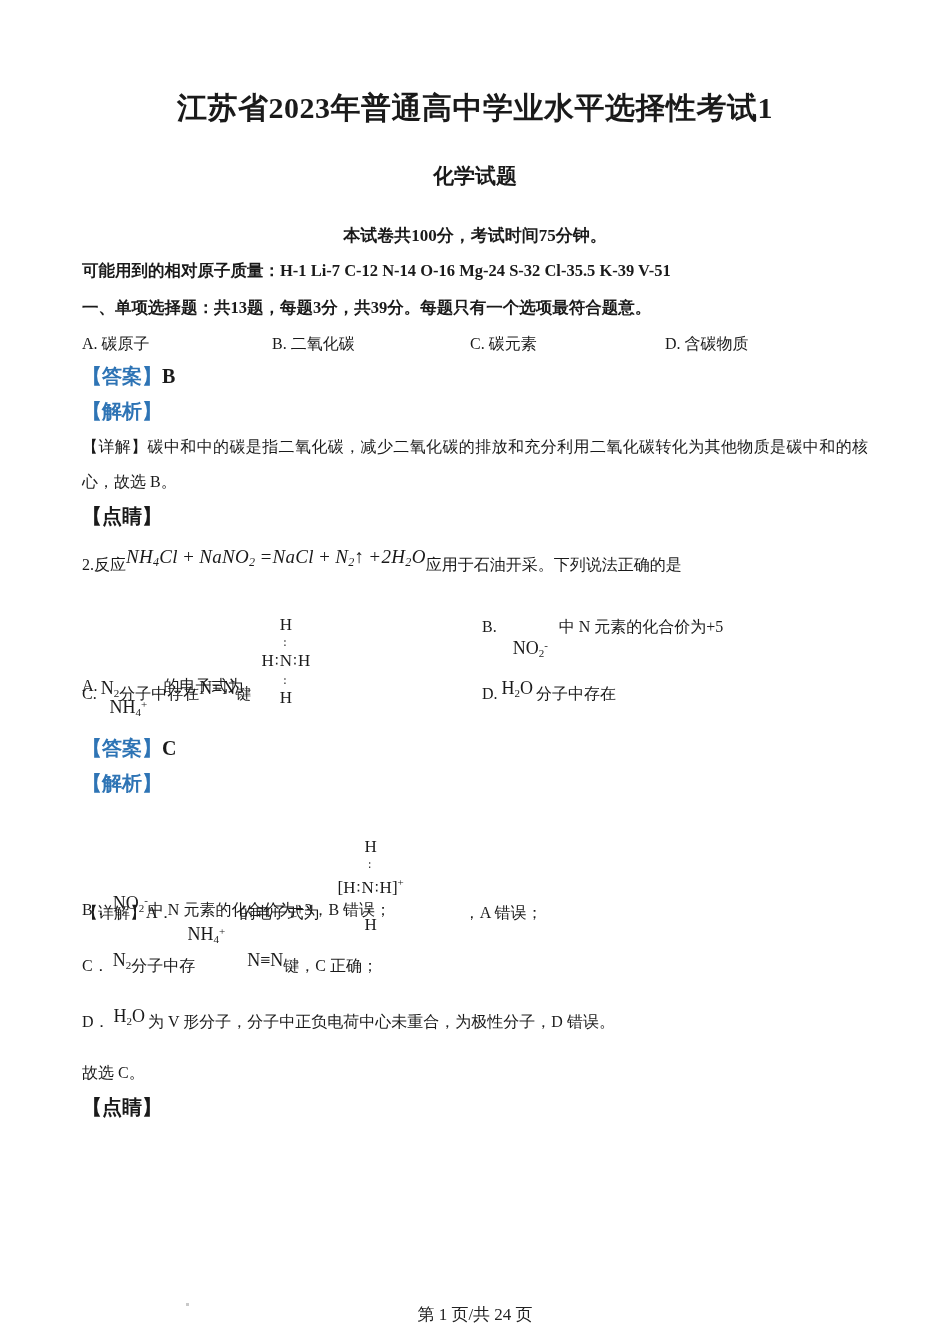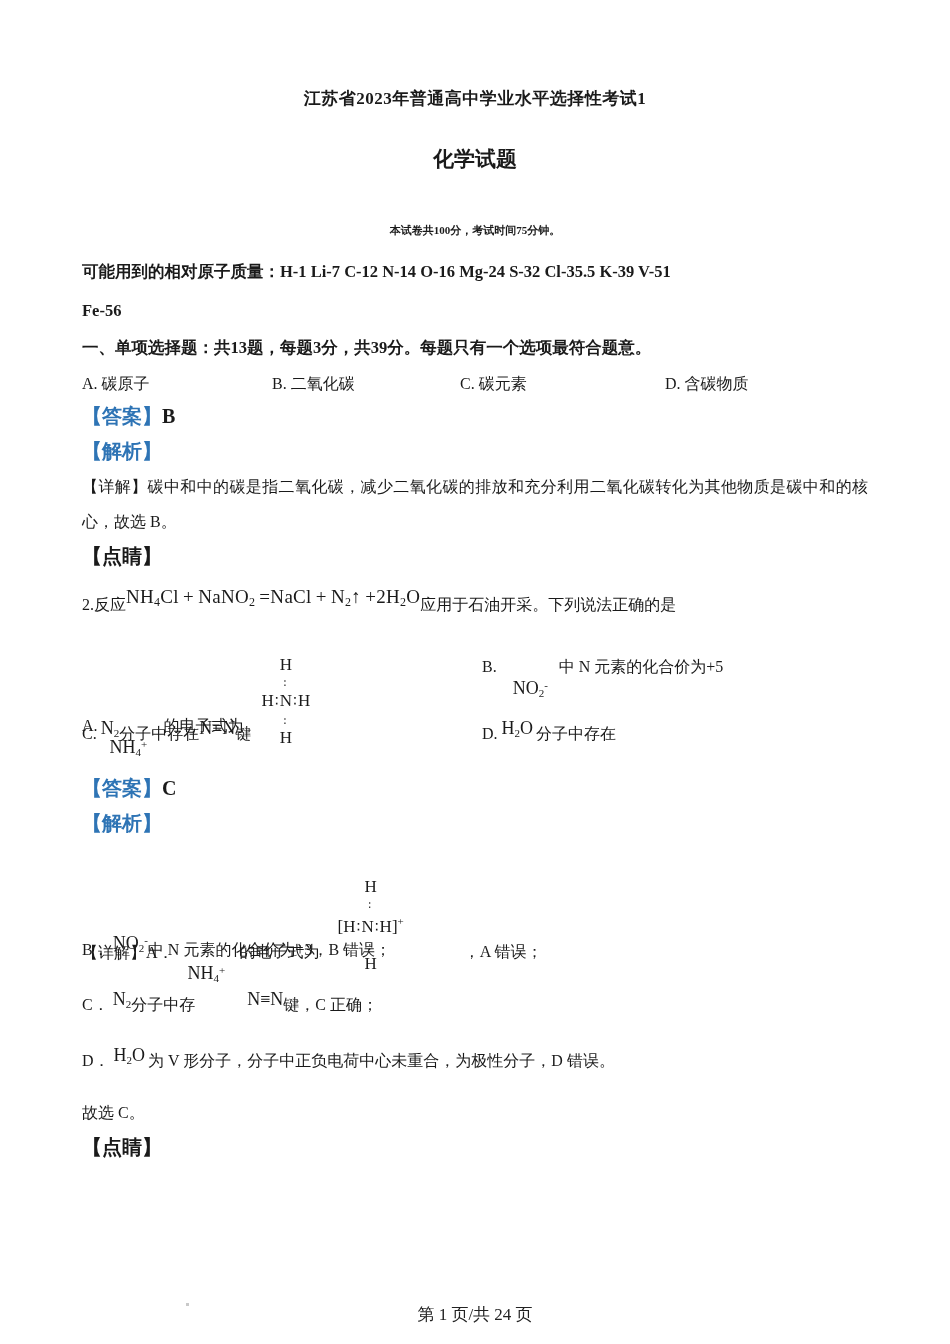--- a/index.html
+++ b/index.html
@@ -19,40 +19,40 @@
     position: relative;
     width: 950px;
     height: 1344px;
     box-sizing: border-box;
     padding: 0 82px;
   }
 
   
   .doc-title {
     text-align: center;
-    font-size: 17px;
+    font-size: 30px;
     font-weight: bold;
     letter-spacing: .5px;
     margin: 0;
     padding-top: 88px;
     line-height: 1.3;
   }
   .doc-subtitle {
     text-align: center;
     font-size: 21px;
     font-weight: bold;
     margin: 0;
     padding-top: 36px;
     line-height: 1.3;
   }
   .exam-note {
     text-align: center;
-    font-size: 11px;
-    font-weight: bold;
-    margin: 16px;
+    font-size: 17px;
+    font-weight: bold;
+    margin: 0;
     padding-top: 34px;
     line-height: 1.4;
   }
 
   .atomic-mass {
     font-size: 16.5px;
     font-weight: bold;
     line-height: 33px;
     margin: 0;
     margin-top: 6px;
@@ -80,21 +80,21 @@
     font-size: 16px;
   }
   .opt-row .opt {
     position: absolute;
     top: 0;
     white-space: nowrap;
     line-height: 30px;
   }
   .opt-a { left: 0px; }
   .opt-b { left: 190px; }
-  .opt-c { left: 378px; }
+  .opt-c { left: 388px; }
   .opt-d { left: 583px; }
 
   
   .marker {
     color: #2e74b5;
   }
   .ans-line {
     font-size: 20px;
     line-height: 35px;
     margin: 0;
@@ -109,20 +109,21 @@
     text-align: justify;
   }
 
   
   .mf {
     font-family: "Liberation Serif", "DejaVu Serif", serif;
     font-size: 19px;
     letter-spacing: .3px;
     position: relative;
     top: -7px;
+    font-style: italic;
   }
   .mf sub {
     font-size: 12px;
     vertical-align: -.25em;
   }
   .mfs {
     font-family: "Liberation Serif", "DejaVu Serif", serif;
     font-size: 18px;
     position: relative;
     top: -5px;
@@ -220,21 +221,20 @@
 </head>
 <body>
 
 <div class="page">
 
   <h1 class="doc-title">江苏省2023年普通高中学业水平选择性考试1</h1>
   <h2 class="doc-subtitle">化学试题</h2>
   <p class="exam-note">本试卷共100分，考试时间75分钟。</p>
 
   <p class="atomic-mass">可能用到的相对原子质量：H-1  Li-7  C-12  N-14  O-16  Mg-24  S-32  Cl-35.5  K-39  V-51</p>
-  <p class="atomic-mass">Fe-56</p>
 
   <p class="section-head">一、单项选择题：共13题，每题3分，共39分。每题只有一个选项最符合题意。</p>
 
 
   <div class="opt-row">
     <span class="opt opt-a">A. 碳原子</span>
     <span class="opt opt-b">B. 二氧化碳</span>
     <span class="opt opt-c">C. 碳元素</span>
     <span class="opt opt-d">D. 含碳物质</span>
   </div>

